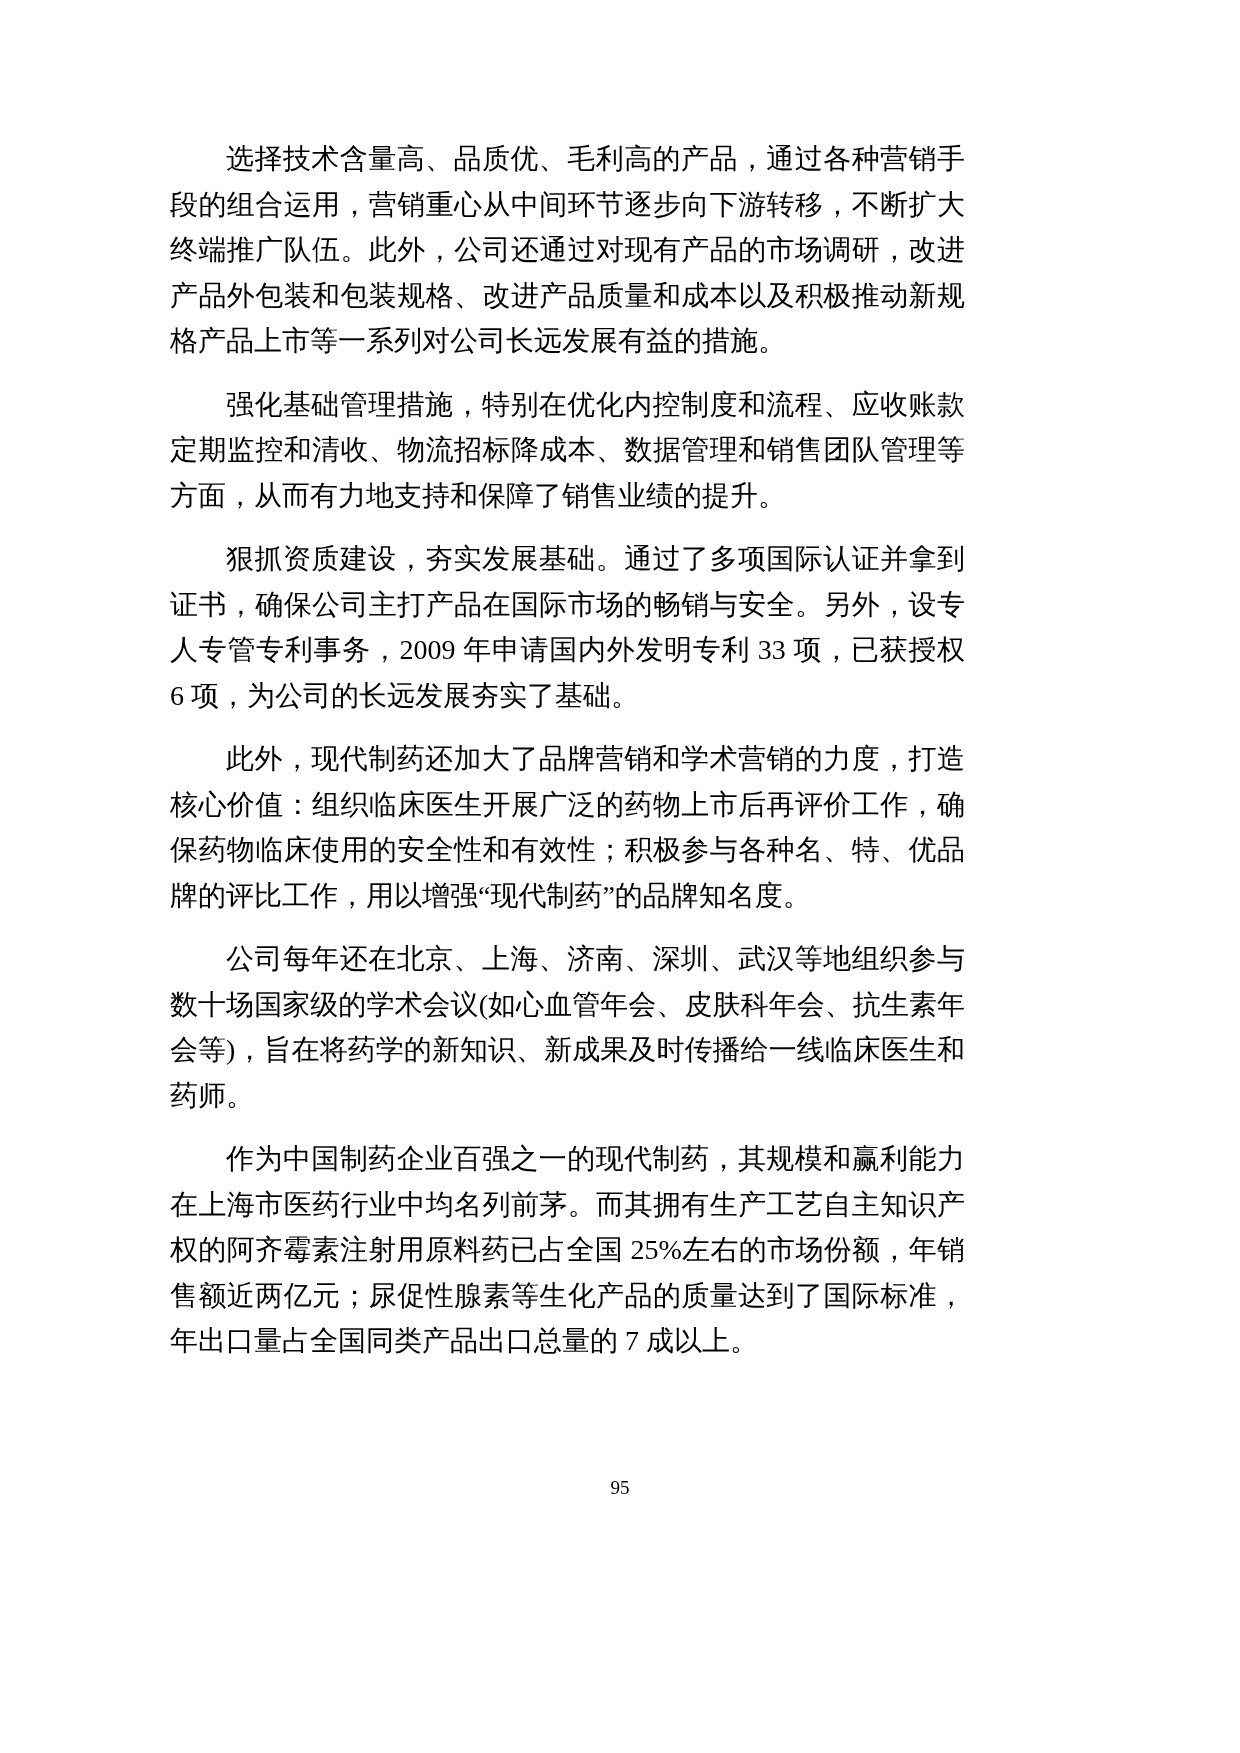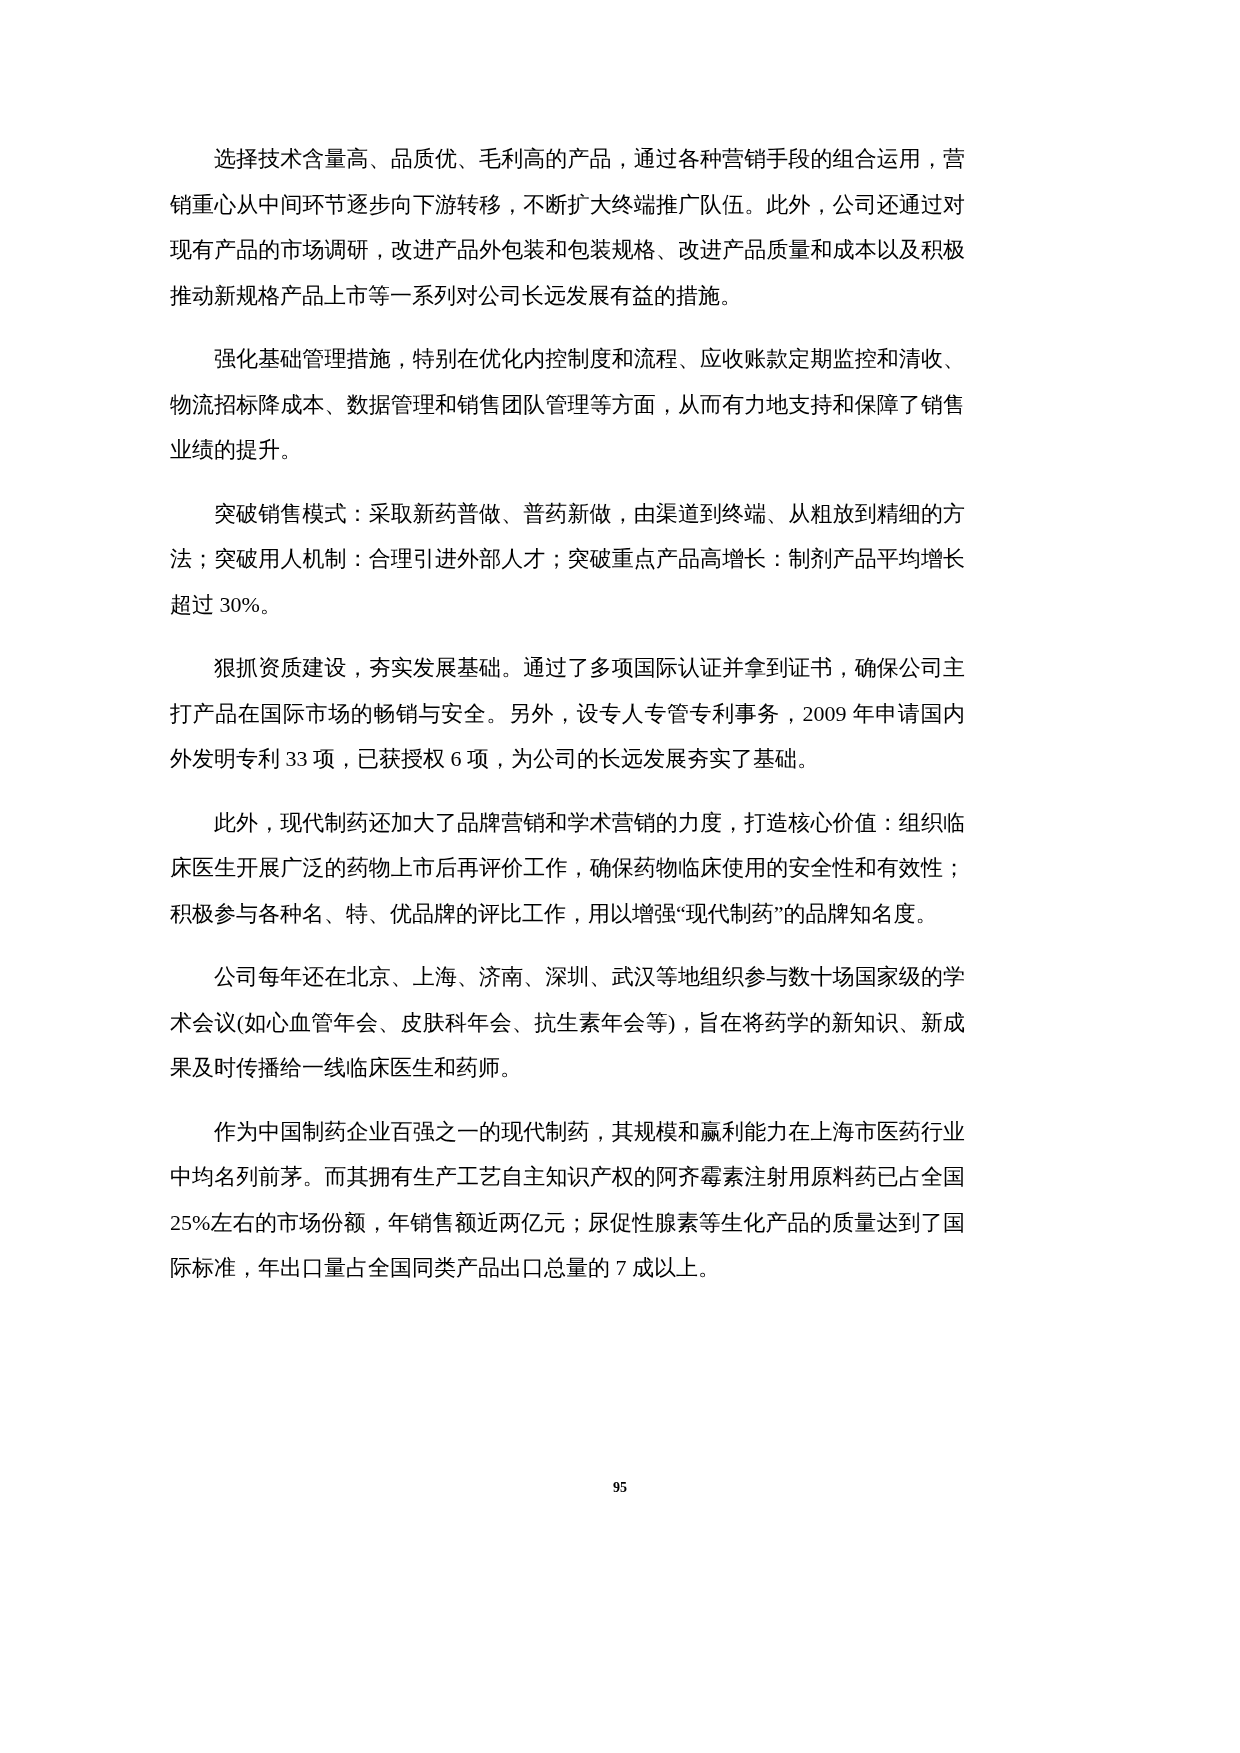--- a/index.html
+++ b/index.html
@@ -17,44 +17,42 @@
     overflow: hidden;
   }
   .content {
     position: absolute;
     left: 170px;
     top: 136px;
     width: 795px;
   }
   .content p {
     margin: 0 0 18px 0;
-    font-size: 22px;
+    font-size: 28px;
     line-height: 45.5px;
     text-align: justify;
     text-indent: 2em;
     word-break: break-all;
   }
   .page-number {
     position: absolute;
     left: 0;
     top: 1476px;
     width: 100%;
     text-align: center;
-    font-size: 14px;
+    font-size: 19px;
     line-height: 24px;
-    font-weight: bold;
   }
 </style>
 </head>
 <body>
 
 <div class="page">
   <div class="content">
     <p>选择技术含量高、品质优、毛利高的产品，通过各种营销手段的组合运用，营销重心从中间环节逐步向下游转移，不断扩大终端推广队伍。此外，公司还通过对现有产品的市场调研，改进产品外包装和包装规格、改进产品质量和成本以及积极推动新规格产品上市等一系列对公司长远发展有益的措施。</p>
     <p>强化基础管理措施，特别在优化内控制度和流程、应收账款定期监控和清收、物流招标降成本、数据管理和销售团队管理等方面，从而有力地支持和保障了销售业绩的提升。</p>
-    <p>突破销售模式：采取新药普做、普药新做，由渠道到终端、从粗放到精细的方法；突破用人机制：合理引进外部人才；突破重点产品高增长：制剂产品平均增长超过 30%。</p>
     <p>狠抓资质建设，夯实发展基础。通过了多项国际认证并拿到证书，确保公司主打产品在国际市场的畅销与安全。另外，设专人专管专利事务，2009 年申请国内外发明专利 33 项，已获授权 6 项，为公司的长远发展夯实了基础。</p>
     <p>此外，现代制药还加大了品牌营销和学术营销的力度，打造核心价值：组织临床医生开展广泛的药物上市后再评价工作，确保药物临床使用的安全性和有效性；积极参与各种名、特、优品牌的评比工作，用以增强“现代制药”的品牌知名度。</p>
     <p>公司每年还在北京、上海、济南、深圳、武汉等地组织参与数十场国家级的学术会议(如心血管年会、皮肤科年会、抗生素年会等)，旨在将药学的新知识、新成果及时传播给一线临床医生和药师。</p>
     <p>作为中国制药企业百强之一的现代制药，其规模和赢利能力在上海市医药行业中均名列前茅。而其拥有生产工艺自主知识产权的阿齐霉素注射用原料药已占全国 25%左右的市场份额，年销售额近两亿元；尿促性腺素等生化产品的质量达到了国际标准，年出口量占全国同类产品出口总量的 7 成以上。</p>
   </div>
   <div class="page-number">95</div>
 </div>
 
 </body></html>

